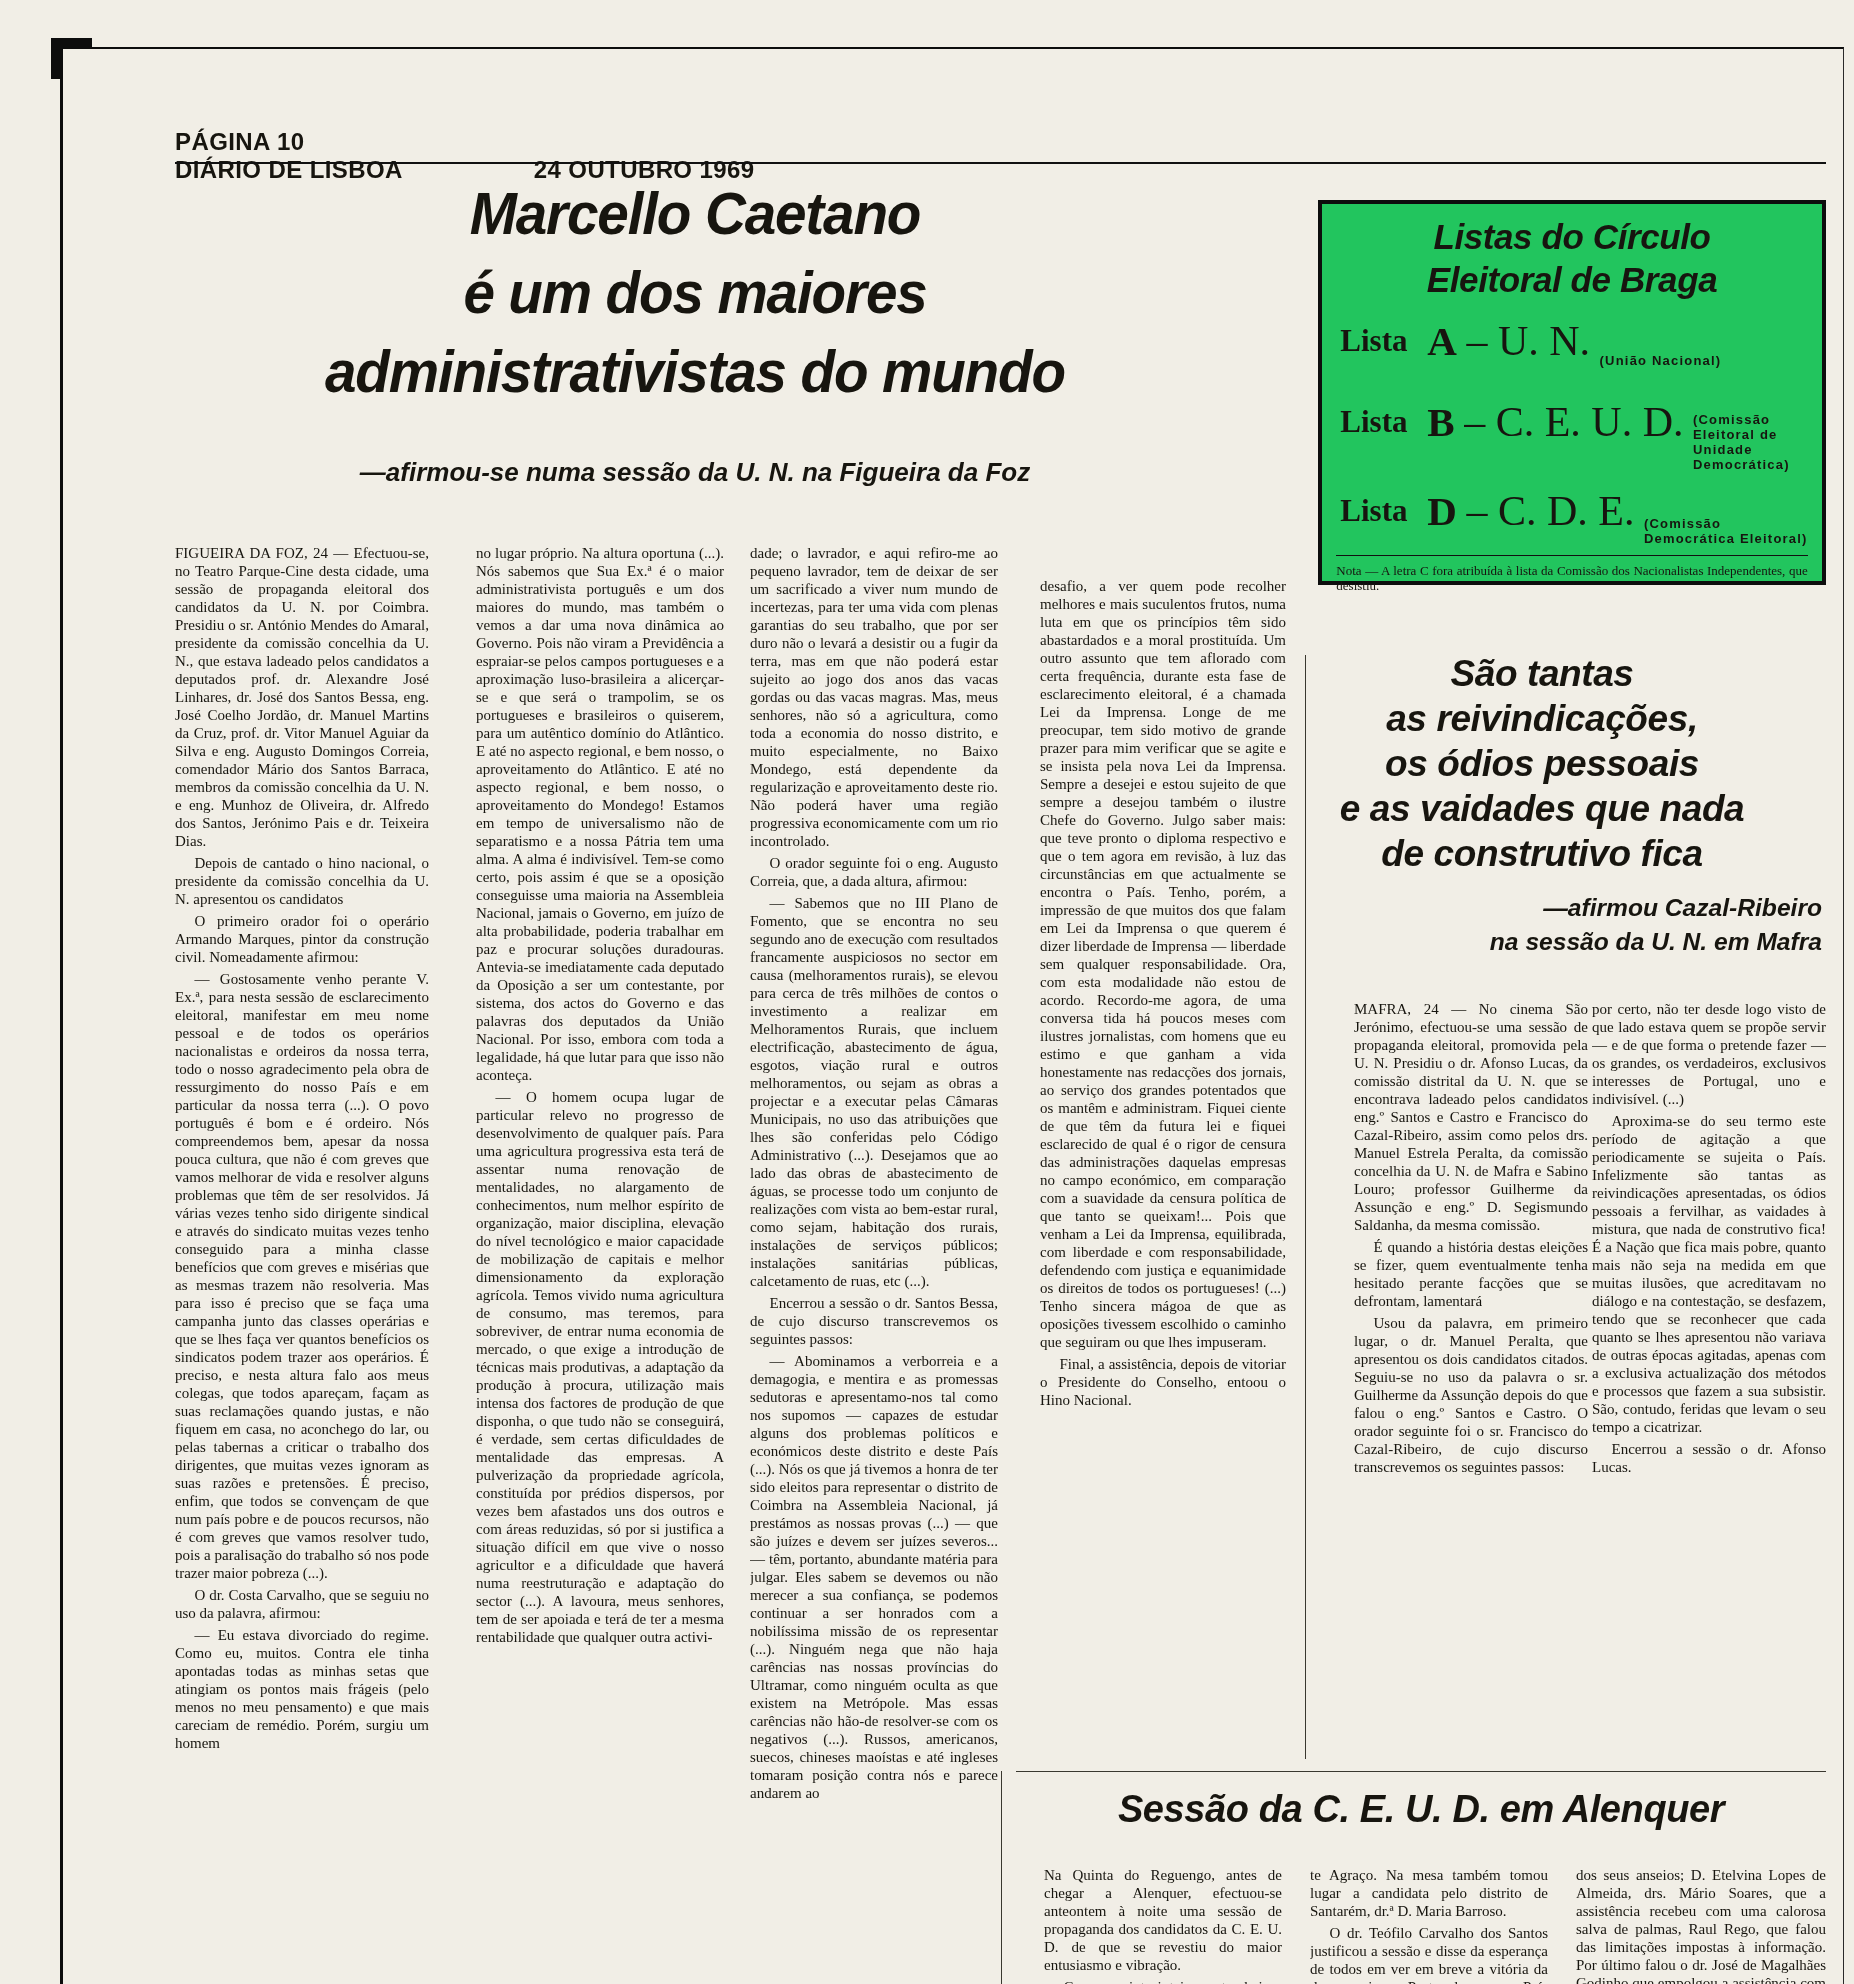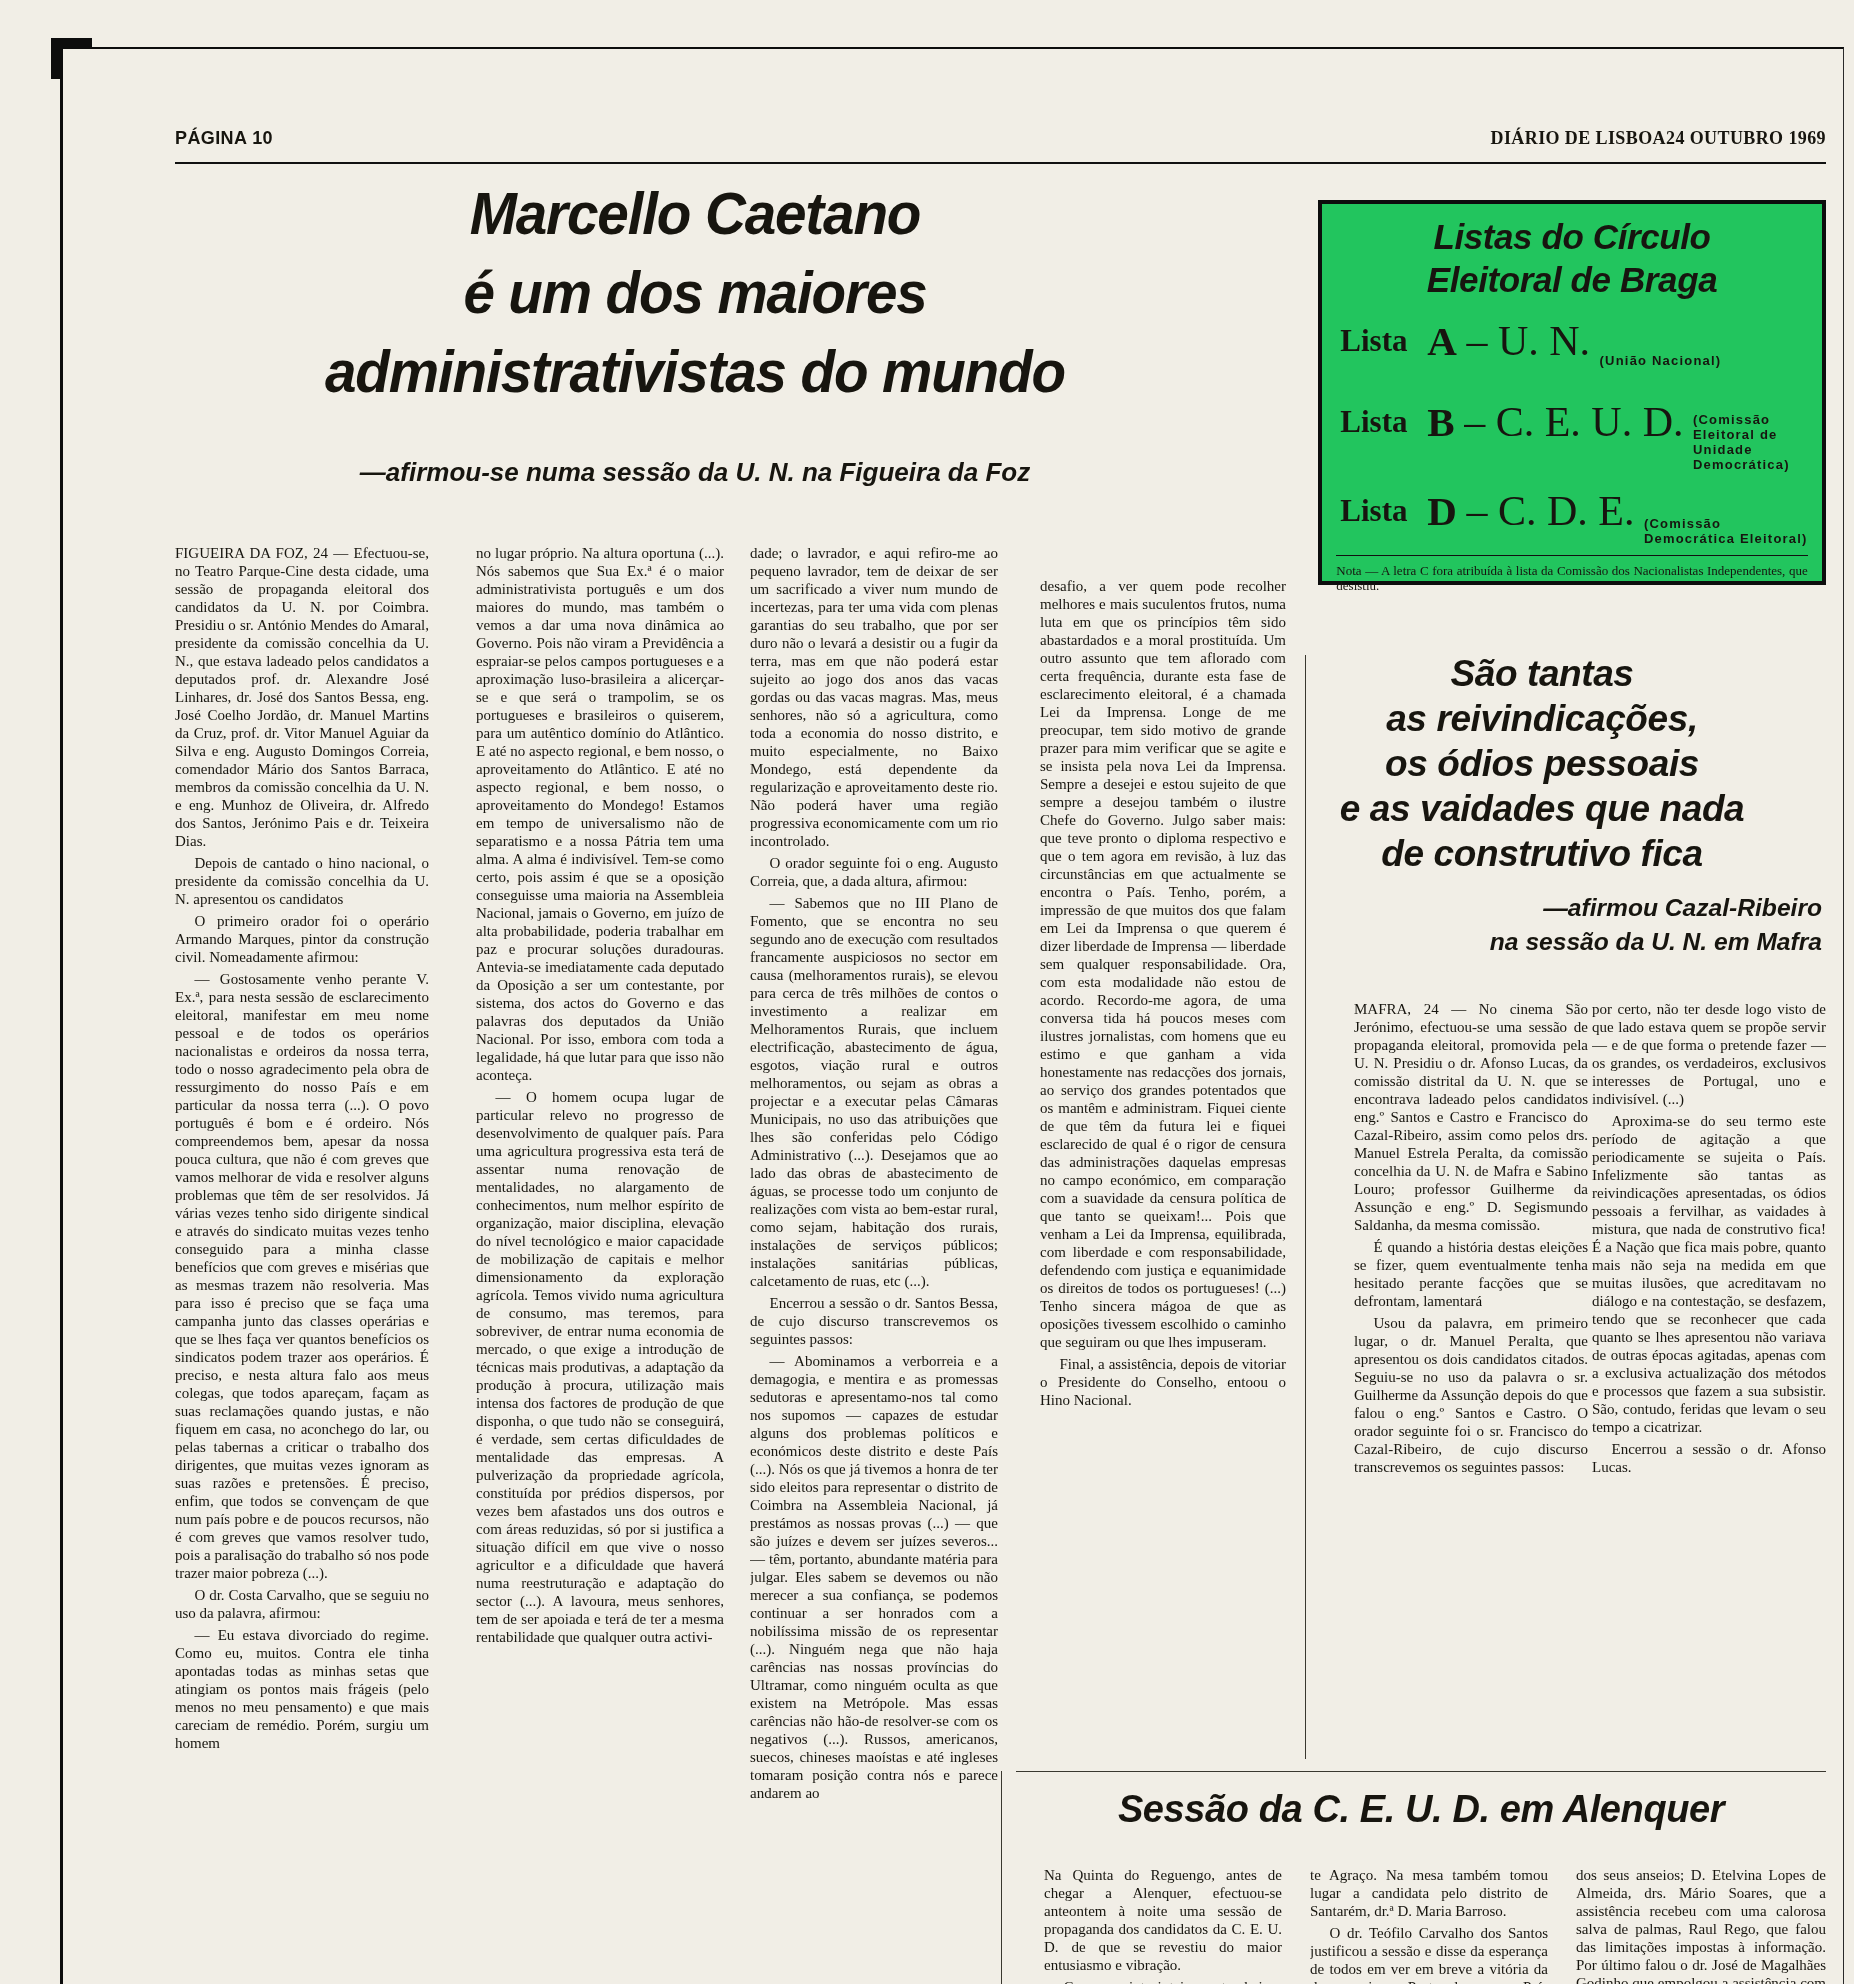--- a/index.html
+++ b/index.html
@@ -23,23 +23,23 @@
   .corner{
     position:absolute;left:51px;top:38px;width:31px;height:31px;
     border-left:10.3px solid #0d0d0d;border-top:10.3px solid #0d0d0d;
   }
 
   
   .masthead{
     position:absolute;left:175px;top:128px;width:1651px;
     display:flex;justify-content:space-between;align-items:baseline;
     font-family:"Liberation Sans", sans-serif;
-    font-weight:bold;font-size:18px;letter-spacing:0.4px;
-  }
-  .masthead .right{display:flex;font-family:Liberation Serif, serif;}
+    font-weight:bold;font-size:24px;letter-spacing:0.4px;flex-direction:column;
+  }
+  .masthead .right{display:flex;gap:131px;}
   .masthead-rule{
     position:absolute;left:175px;top:162px;width:1651px;height:2px;background:#111;
   }
 
   
   .headline{
     position:absolute;left:175px;top:175px;width:1040px;
     text-align:center;
     font-family:"Liberation Sans", sans-serif;
     font-style:italic;font-weight:bold;

